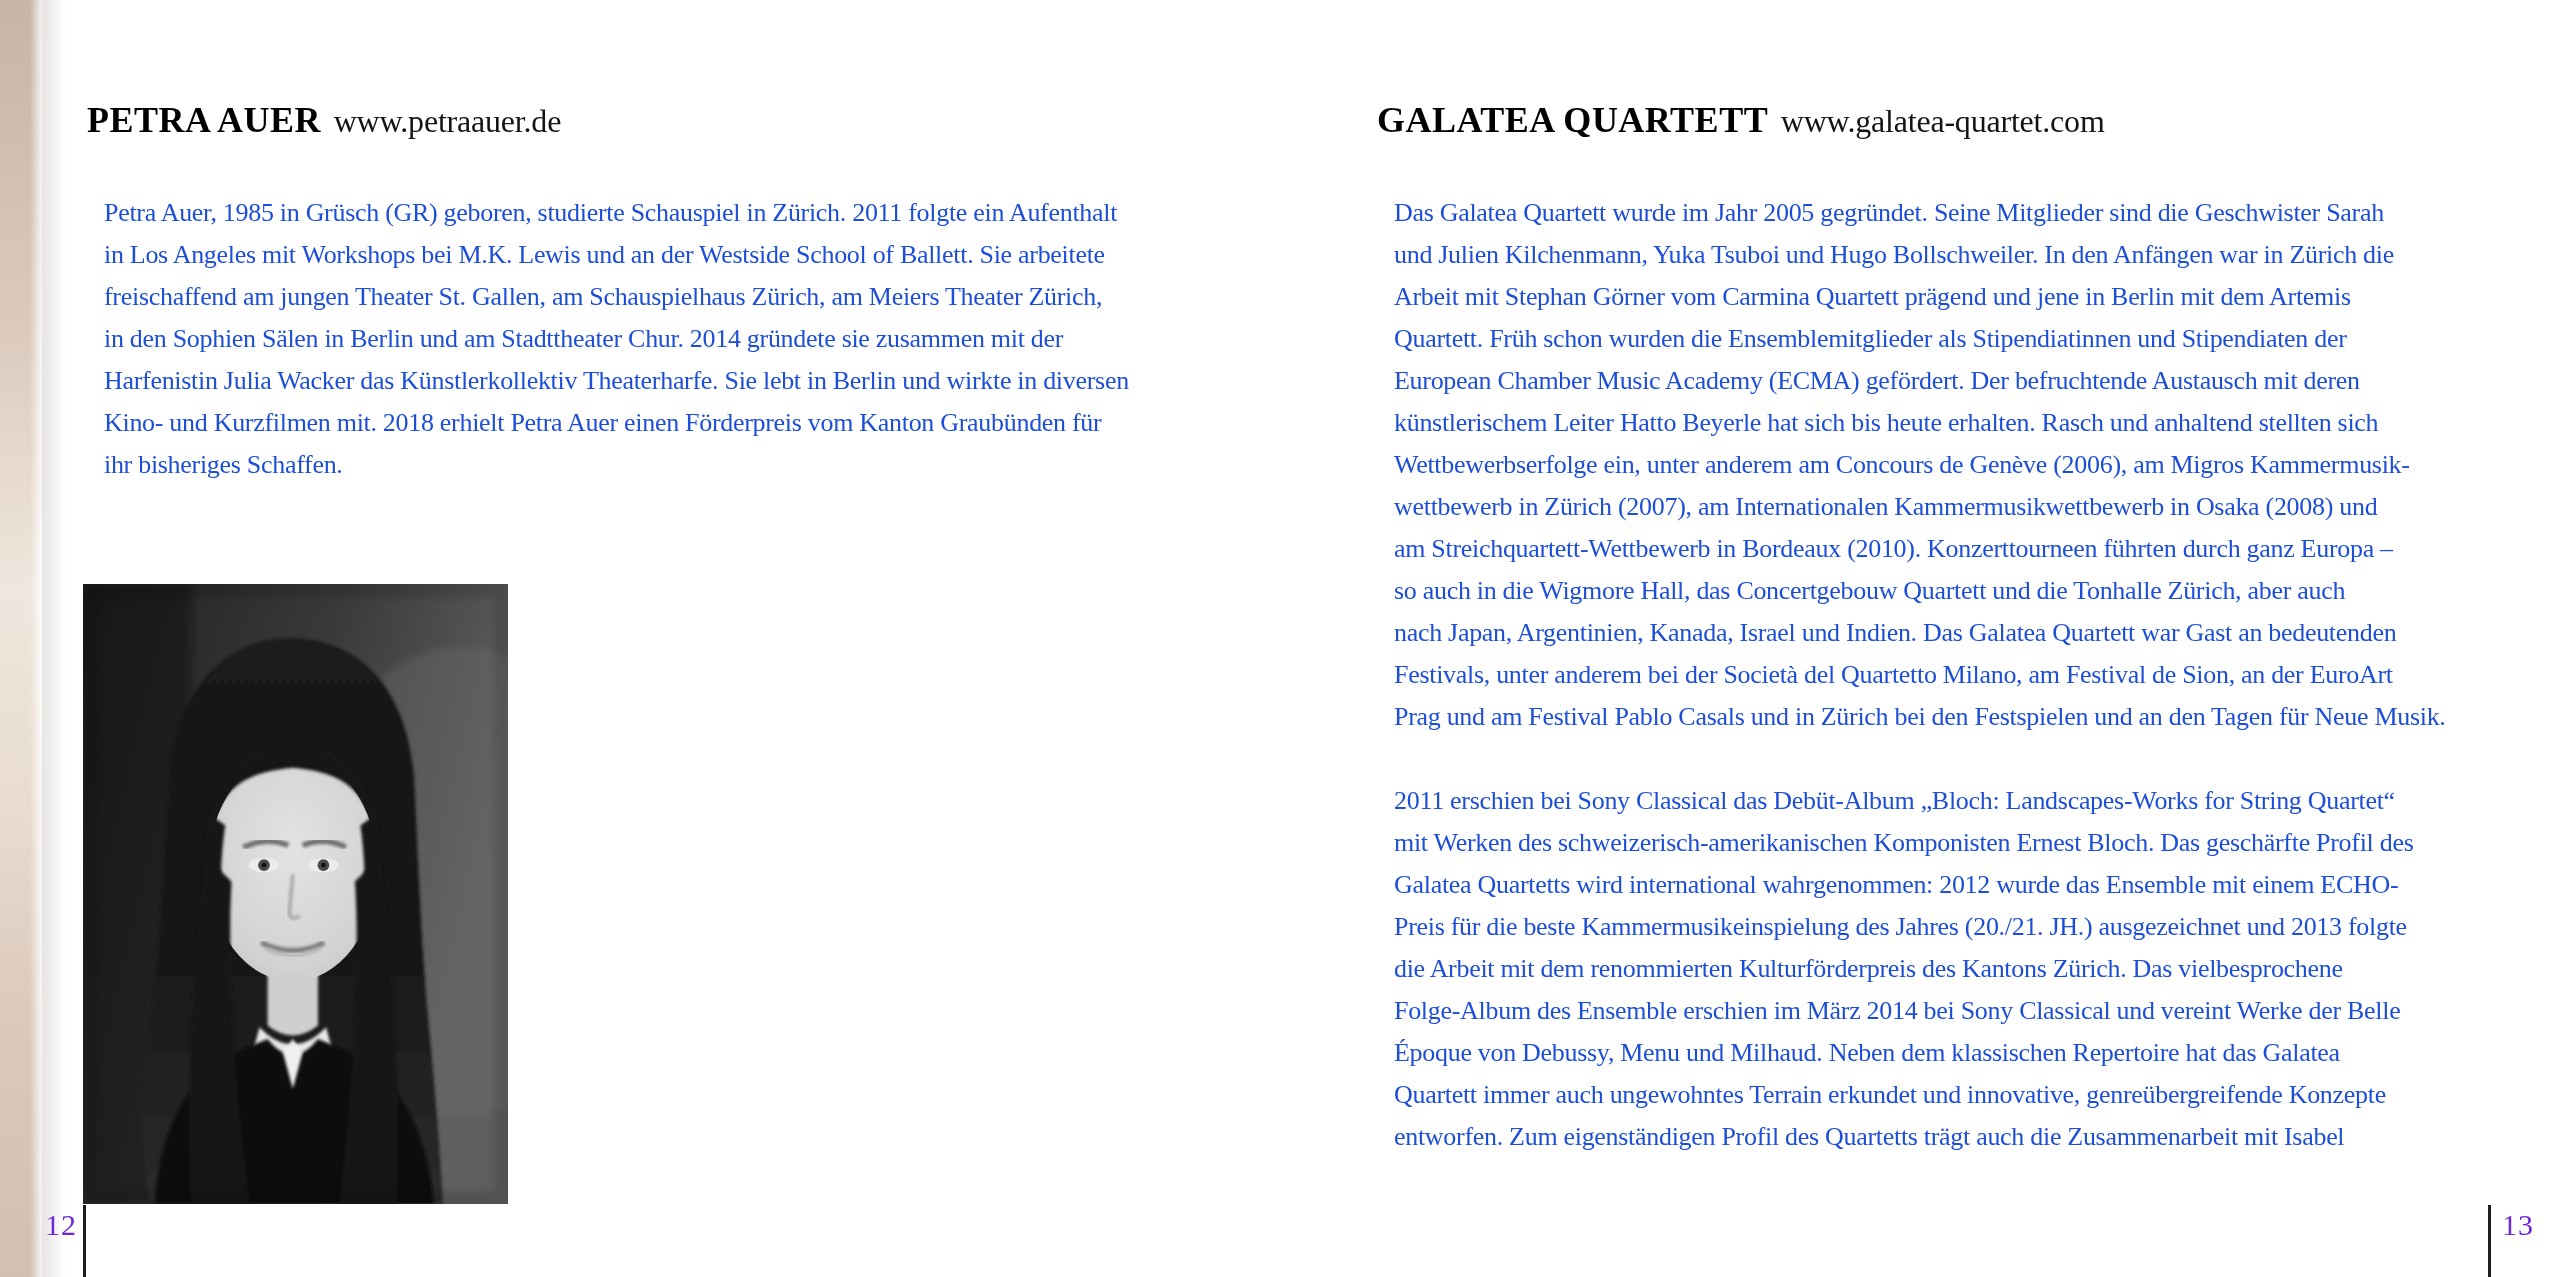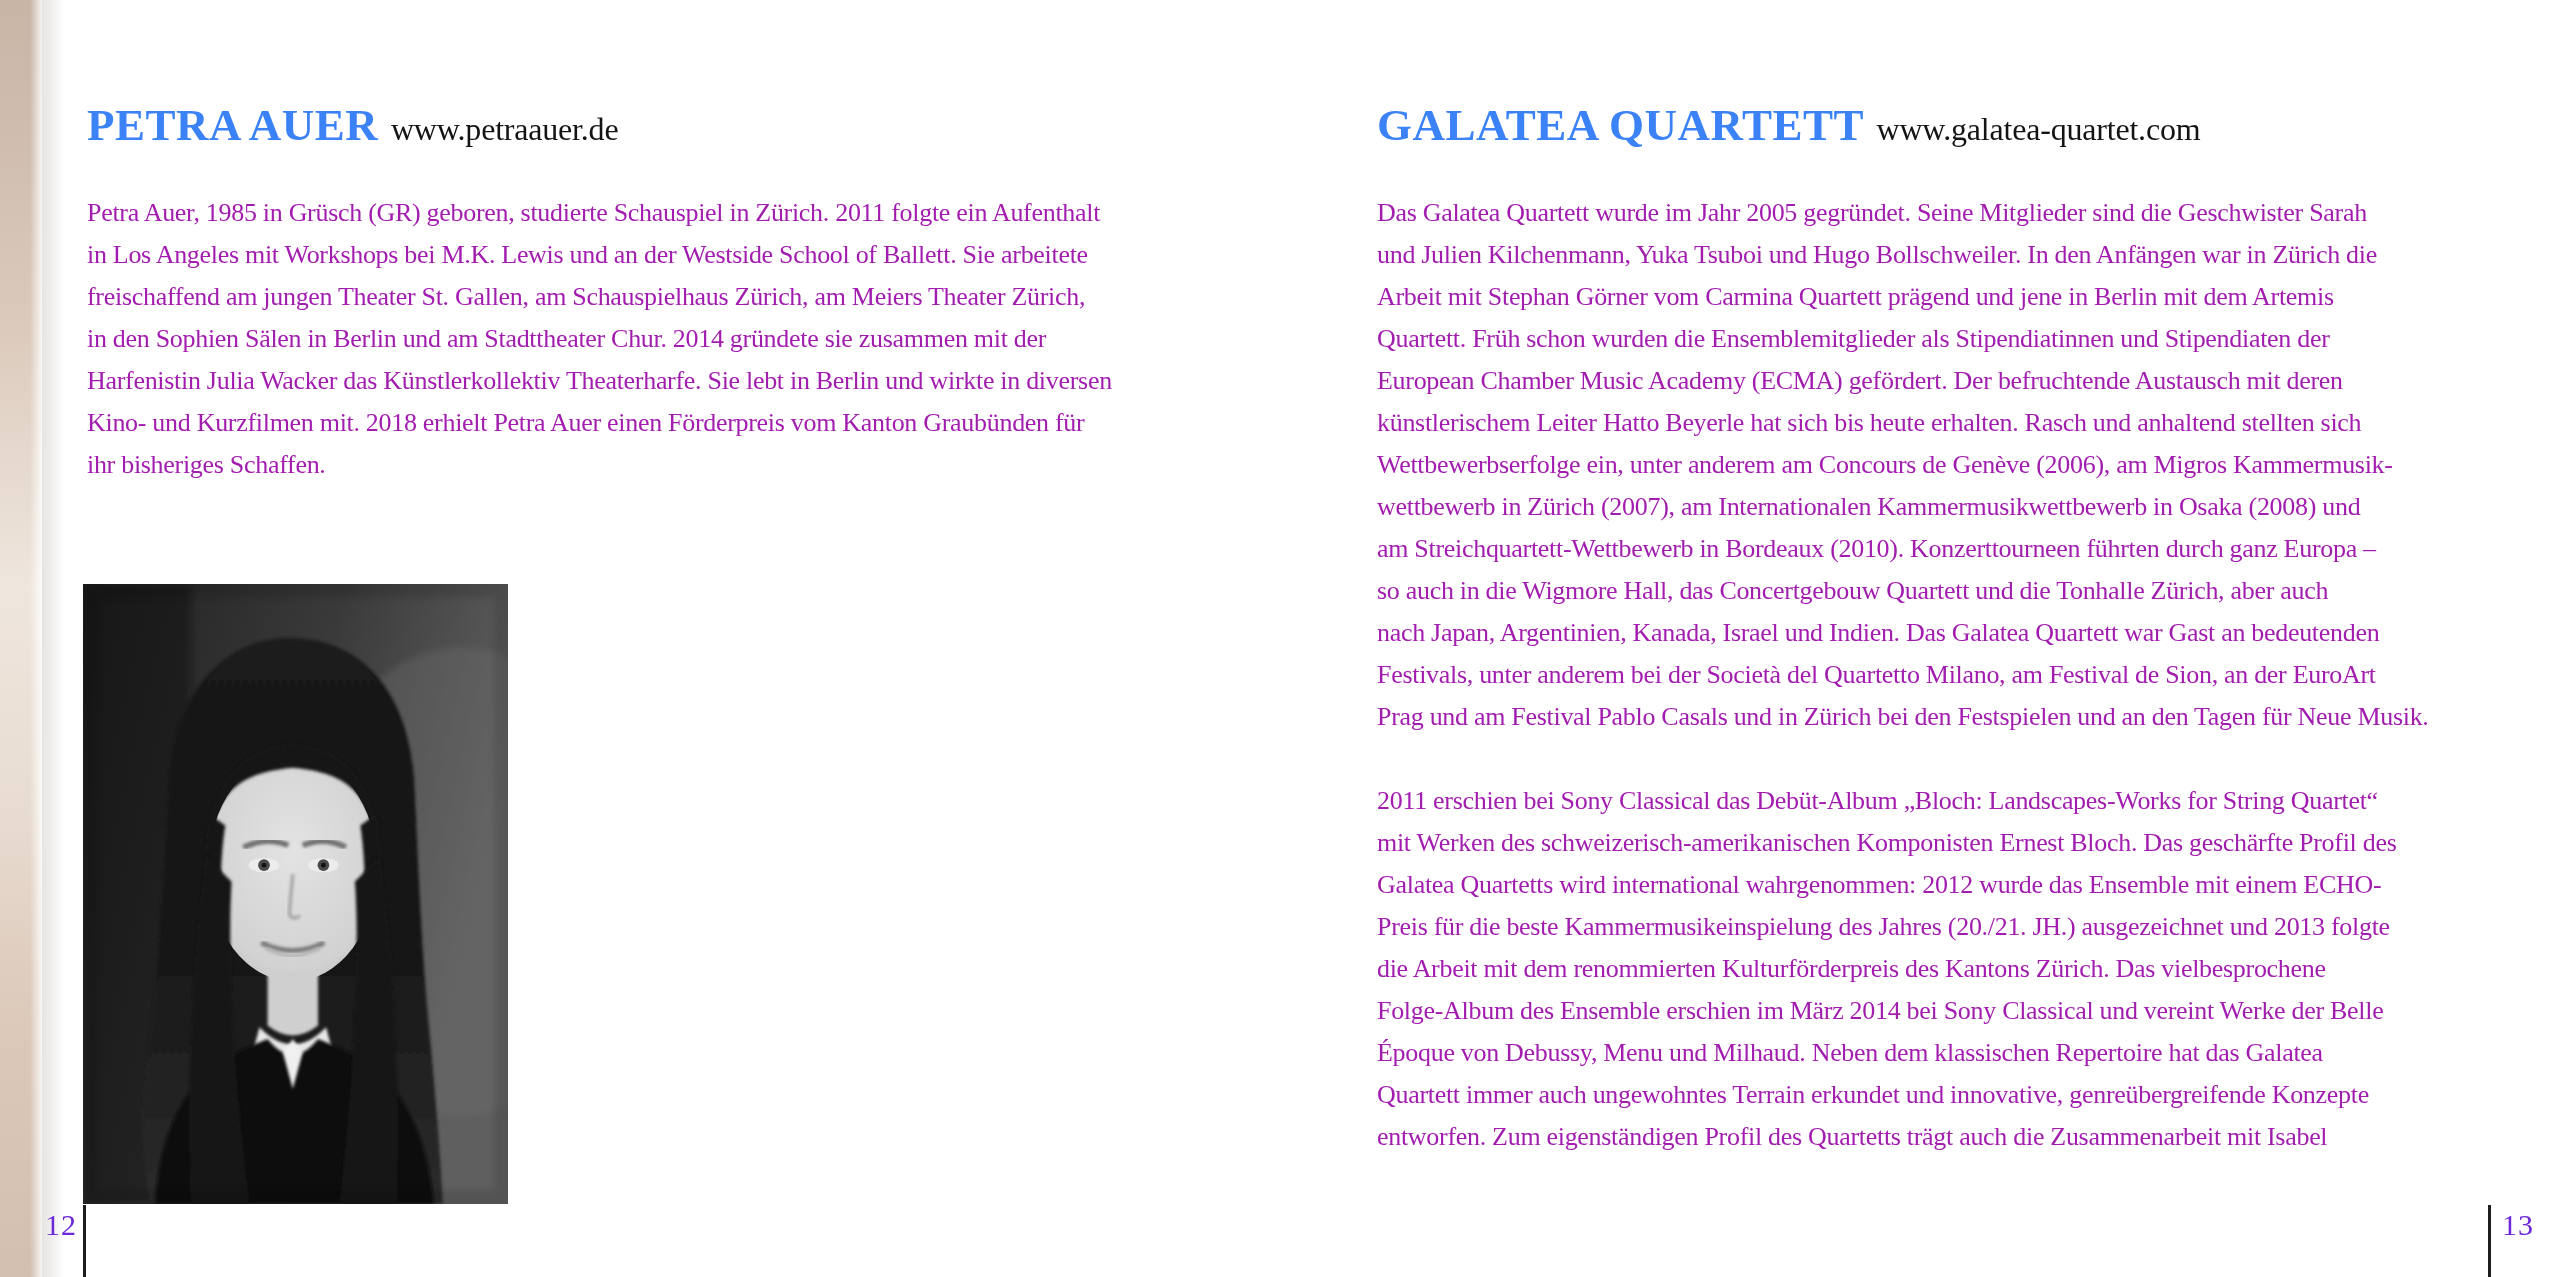--- a/index.html
+++ b/index.html
@@ -26,30 +26,30 @@
   .edge-shadow {
     position: absolute; left: 42px; top: 0; width: 23.4px; height: 1277px;
     background: linear-gradient(90deg, rgba(120,105,95,0.18), rgba(255,255,255,0));
   }
 
   .title-row {
     position: absolute; top: 99px;
     display: flex; align-items: baseline; gap: 12.6px; white-space: nowrap;
   }
   .title-red {
-    font-size: 45px; font-weight: bold; letter-spacing: 0.5px;
-    color: #3b82f6;
+    font-size: 36px; font-weight: bold; letter-spacing: 0.5px;
+    color: #000000;
   }
   .title-url { font-size: 32px; color: #141414; letter-spacing: -0.2px; }
 
   .bodytext { position: absolute; top: 192px; }
   .line {
     height: 42px; line-height: 42px;
     font-size: 26px; letter-spacing: -0.3px;
-    white-space: nowrap; color: #a21caf;
+    white-space: nowrap; color: #1d4ed8; margin-left: 17px;
   }
   .para-gap { height: 42px; }
 
   .left-col  { left: 87px; }
   .right-col { left: 1377px; }
 
   .photo-frame {
     position: absolute; left: 83px; top: 584px; width: 425px; height: 620px;
     background: #222;
   }

